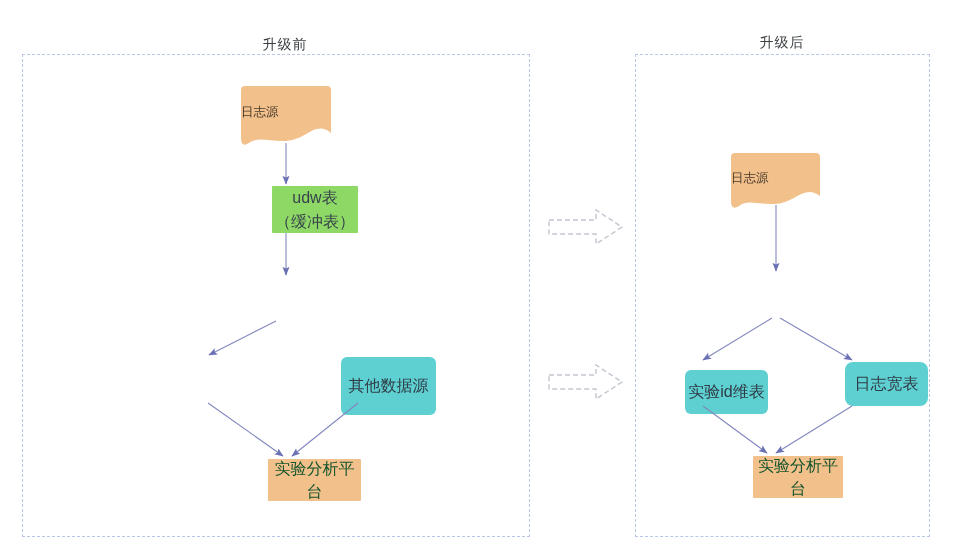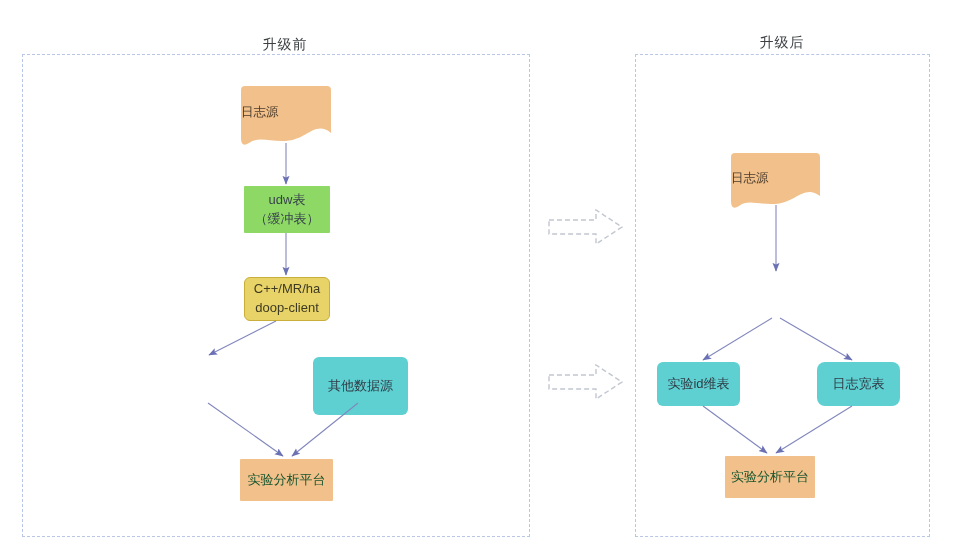--- a/index.html
+++ b/index.html
@@ -32,24 +32,25 @@
     background: transparent;
     box-sizing: border-box;
   }
   .node {
     position: absolute;
     box-sizing: border-box;
     display: flex;
     align-items: center;
     justify-content: center;
     text-align: center;
-    font-size: 13px;
+    font-size: 16px;
     line-height: 1.45;
     color: #3a3a3a;
     white-space: pre-line;
+    margin-left: 28px;
   }
   .node.rect {
     border-radius: 1px;
   }
   .node.rounded {
     border-radius: 6px;
   }
   .node-green {
     background: #8ed966;
     color: #38424c;
@@ -108,40 +109,38 @@
                C74 34 66 54 45 55
                C28 56 18 50 8 57
                Q0 62 0 52 Z" fill="#f2c18b"></path>
     </svg>
     <div class="doc-label" style="top:18px;">日志源</div>
   </div>
 
   <div class="node rect node-green" style="left:244px; top:186px; width:86px; height:47px;">udw表
 （缓冲表）</div>
 
-  <div class="node rounded node-yellow" style="left:244px; top:277px; width:86px; height:44px;">C++/MR/ha
-doop-client</div>
 
 
   <div class="node rounded node-teal" style="left:313px; top:357px; width:95px; height:58px;">其他数据源</div>
 
   <div class="node rect node-orange" style="left:240px; top:459px; width:93px; height:42px;">实验分析平台</div>
 
   <div class="doc-node" style="left:731px; top:153px; width:89px; height:59px;">
     <svg width="89" height="59" viewBox="0 0 89 59">
       <path d="M0 4 Q0 0 4 0 L85 0 Q89 0 89 4 L89 43
                C73 31 65 50 44 51
                C27 52 17 46 8 53
                Q0 58 0 48 Z" fill="#f2c18b"></path>
     </svg>
     <div class="doc-label" style="top:17px;">日志源</div>
   </div>
 
 
-  <div class="node rounded node-teal" style="left:657px; top:362px; width:83px; height:44px;">实验id维表</div>
+  <div class="node rounded node-teal" style="left:657px; top:370px; width:83px; height:44px;">实验id维表</div>
 
   <div class="node rounded node-teal" style="left:817px; top:362px; width:83px; height:44px;border-radius:8px;">日志宽表</div>
 
   <div class="node rect node-orange" style="left:725px; top:456px; width:90px; height:42px;">实验分析平台</div>
 
   <svg class="overlay">
     <defs>
       <marker id="ah" markerWidth="9" markerHeight="9" refX="7.4" refY="3.2" orient="auto" markerUnits="strokeWidth">
         <path d="M0,0 L8,3.2 L0,6.4 L1.6,3.2 Z" fill="#6b71b5"></path>
       </marker>

